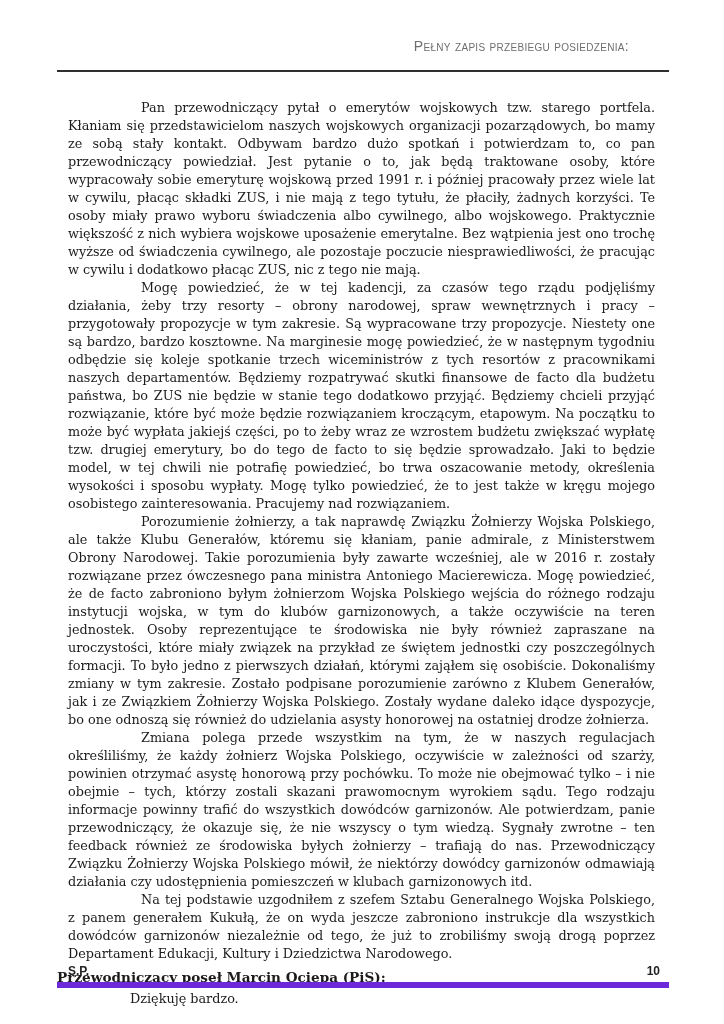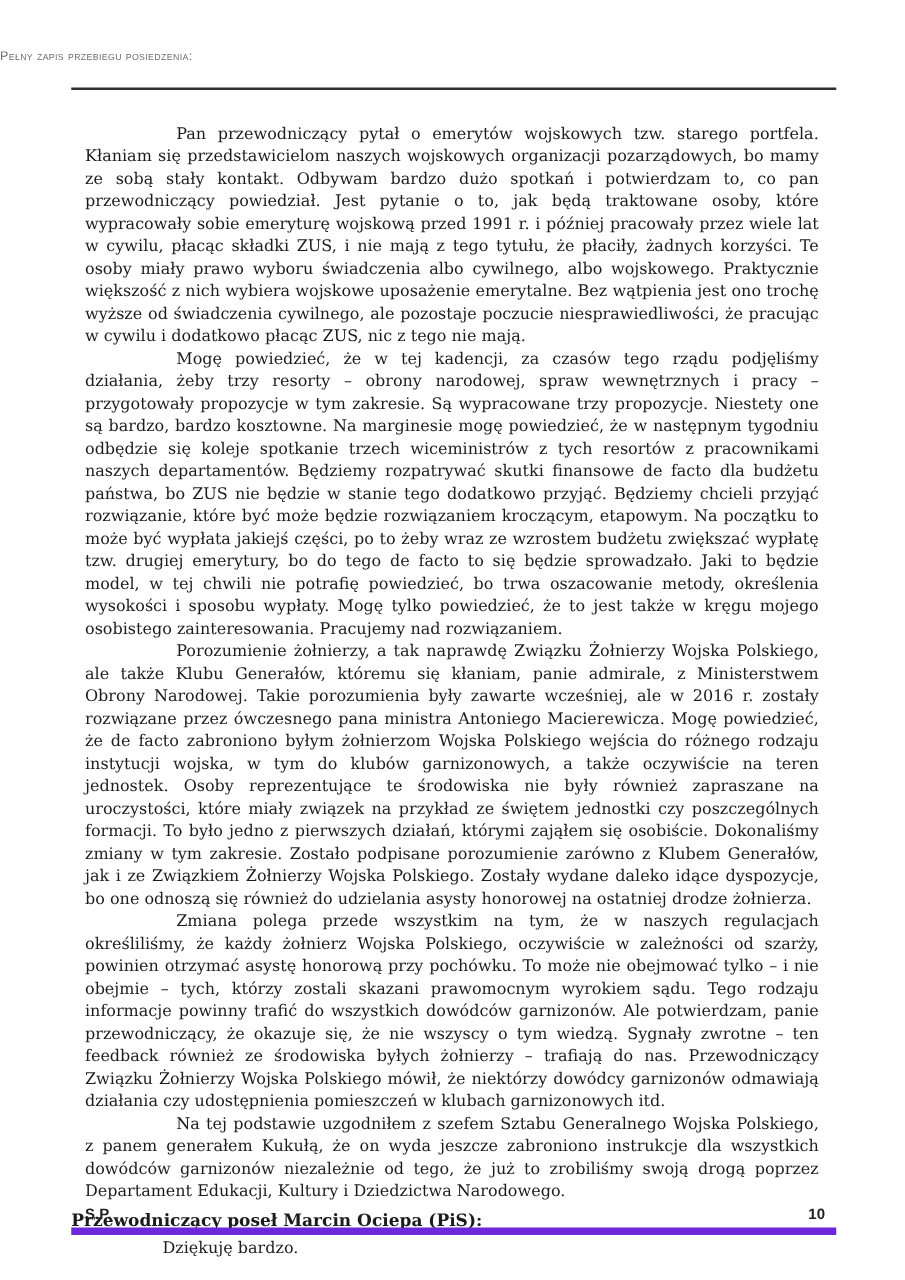--- a/index.html
+++ b/index.html
@@ -8,24 +8,24 @@
     background: #ffffff;
     font-family: "DejaVu Serif", serif;
     color: #1b1b1b;
     position: relative;
     overflow: hidden;
   }
   .page { position: absolute; inset: 0; background: #ffffff; }
 
   .header {
     position: absolute; top: 41px; left: 0; width: 629px;
-    text-align: left;
+    text-align: right;
     font-family: "Liberation Sans", sans-serif;
     font-variant: small-caps;
-    font-size: 10px; line-height: 10.5px;
+    font-size: 14px; line-height: 10.5px;
     letter-spacing: 0.3px;
     color: #6e6e6e;
   }
   .header-rule {
     position: absolute; top: 70px; left: 57px; width: 612px; height: 2px;
     background: #2f2f2f;
   }
 
   .content {
     position: absolute; top: 99px; left: 57px; width: 612px;

